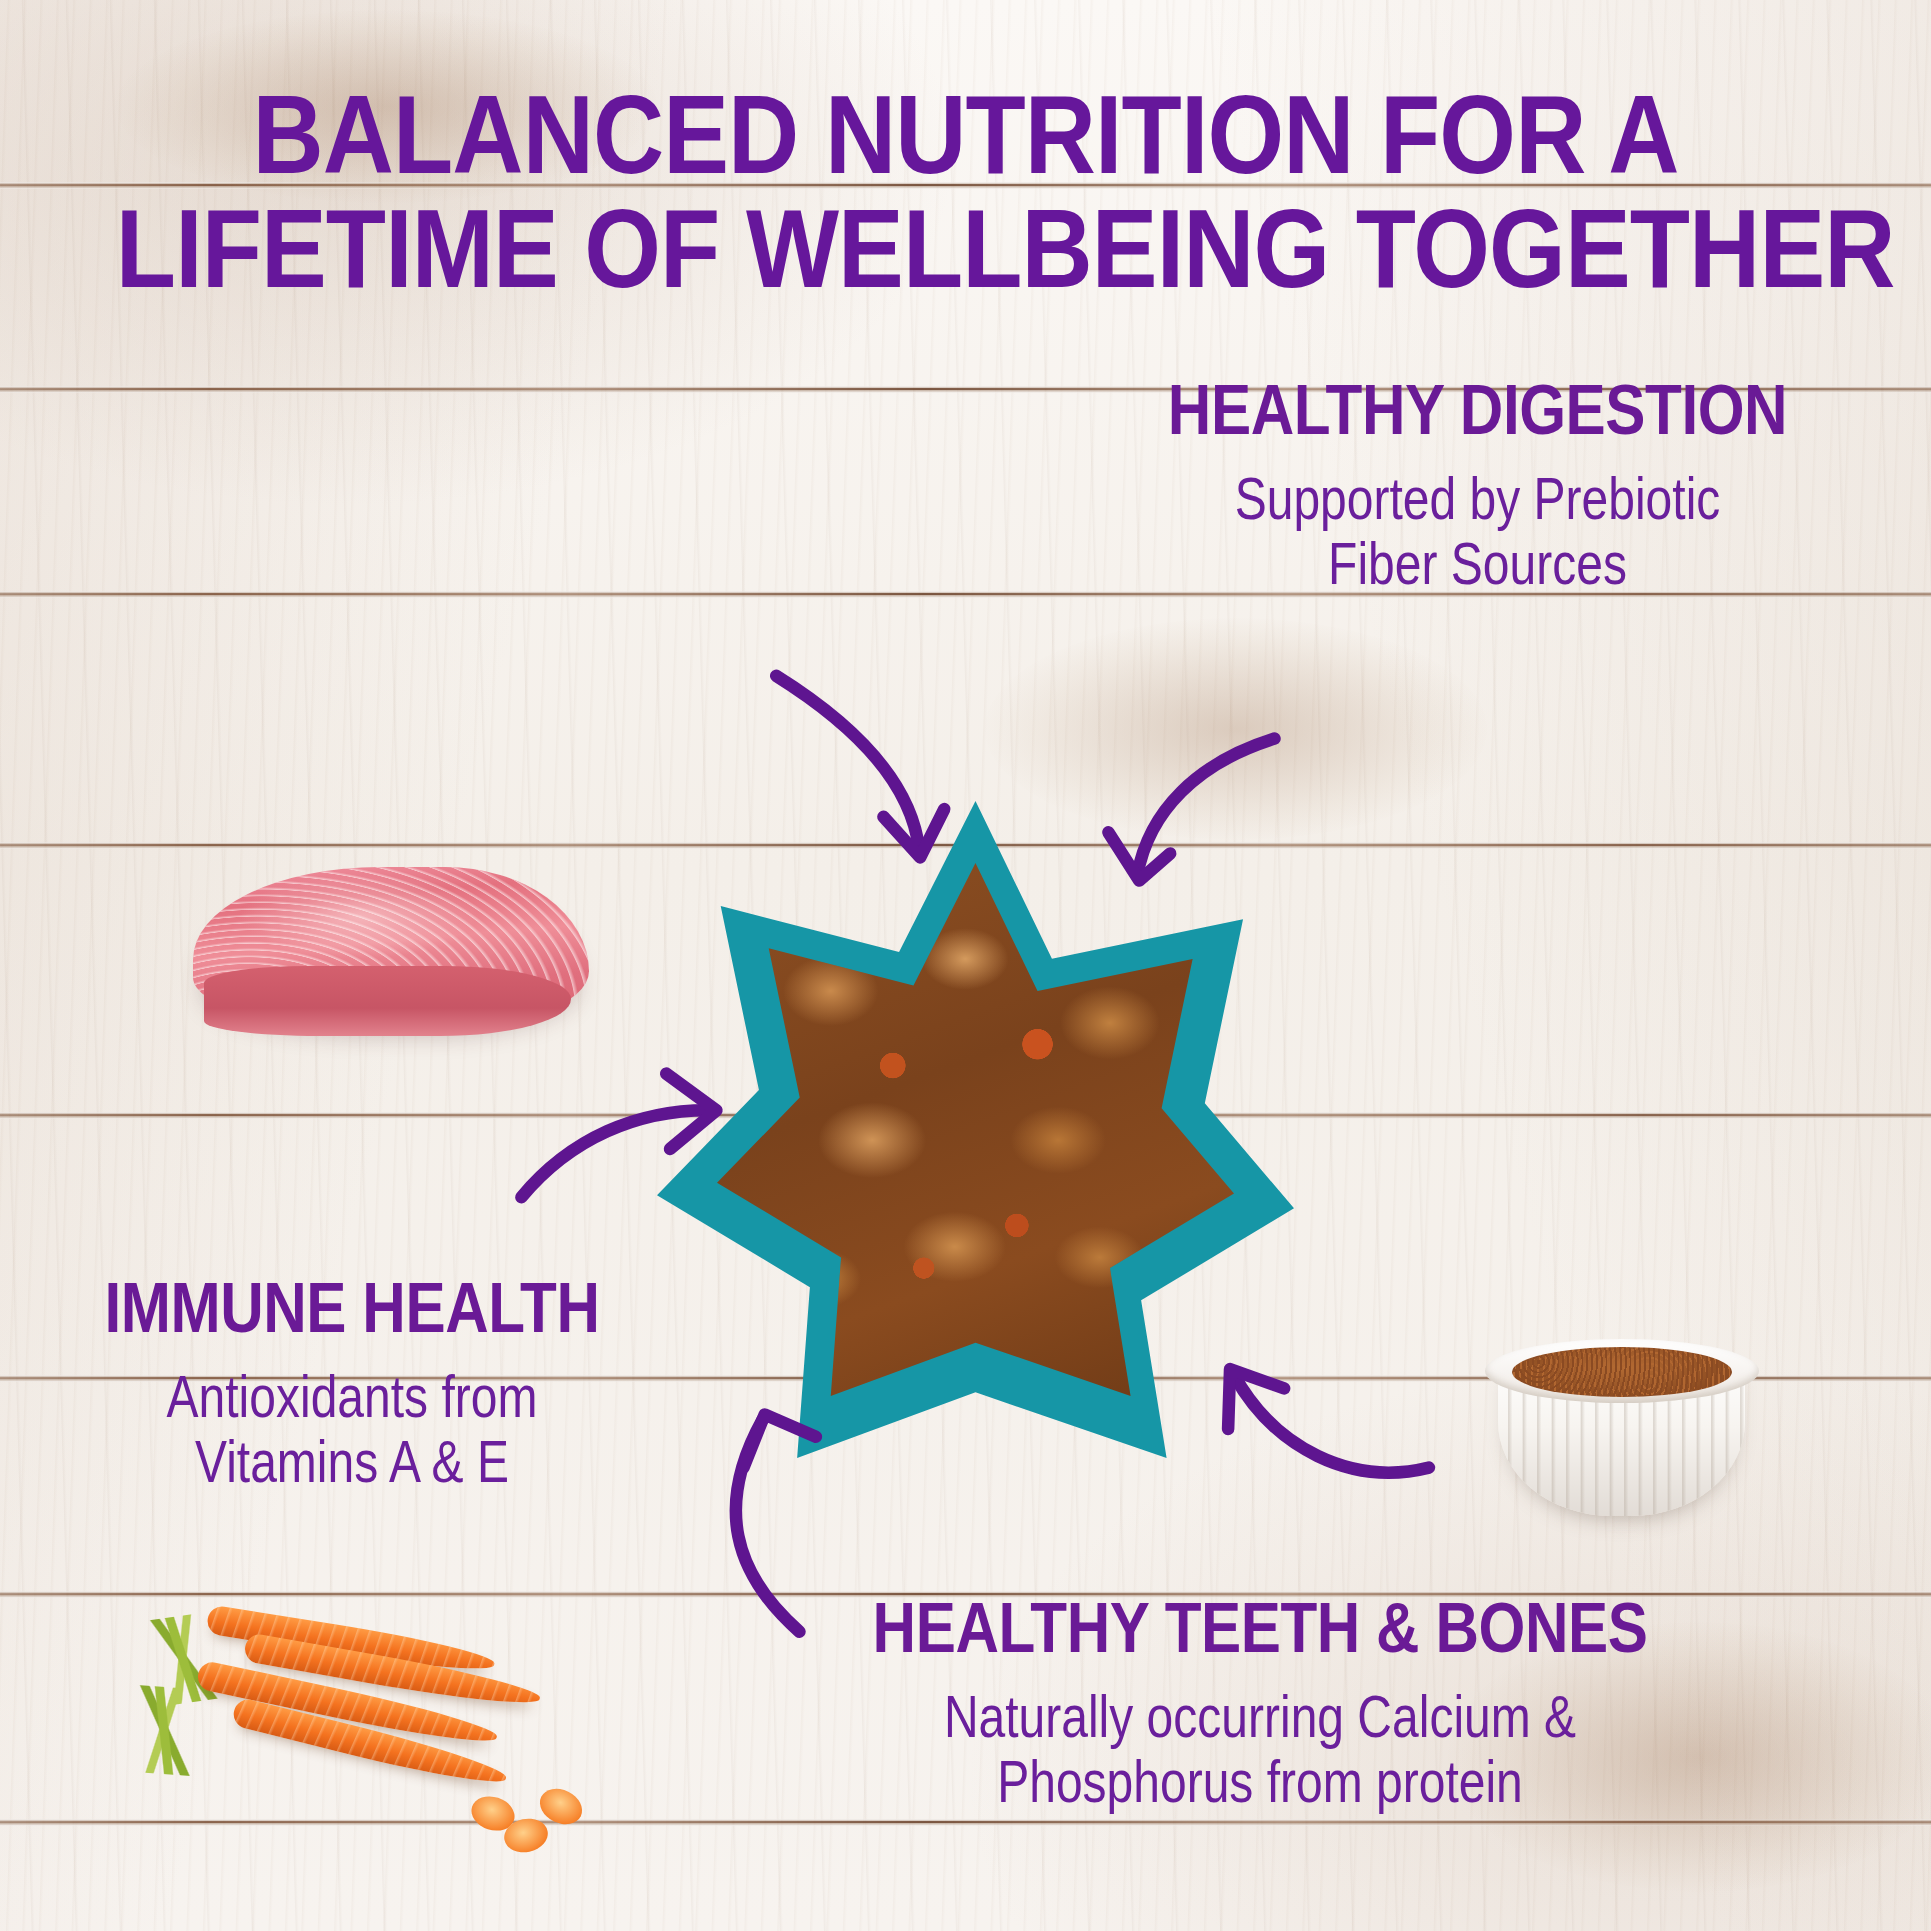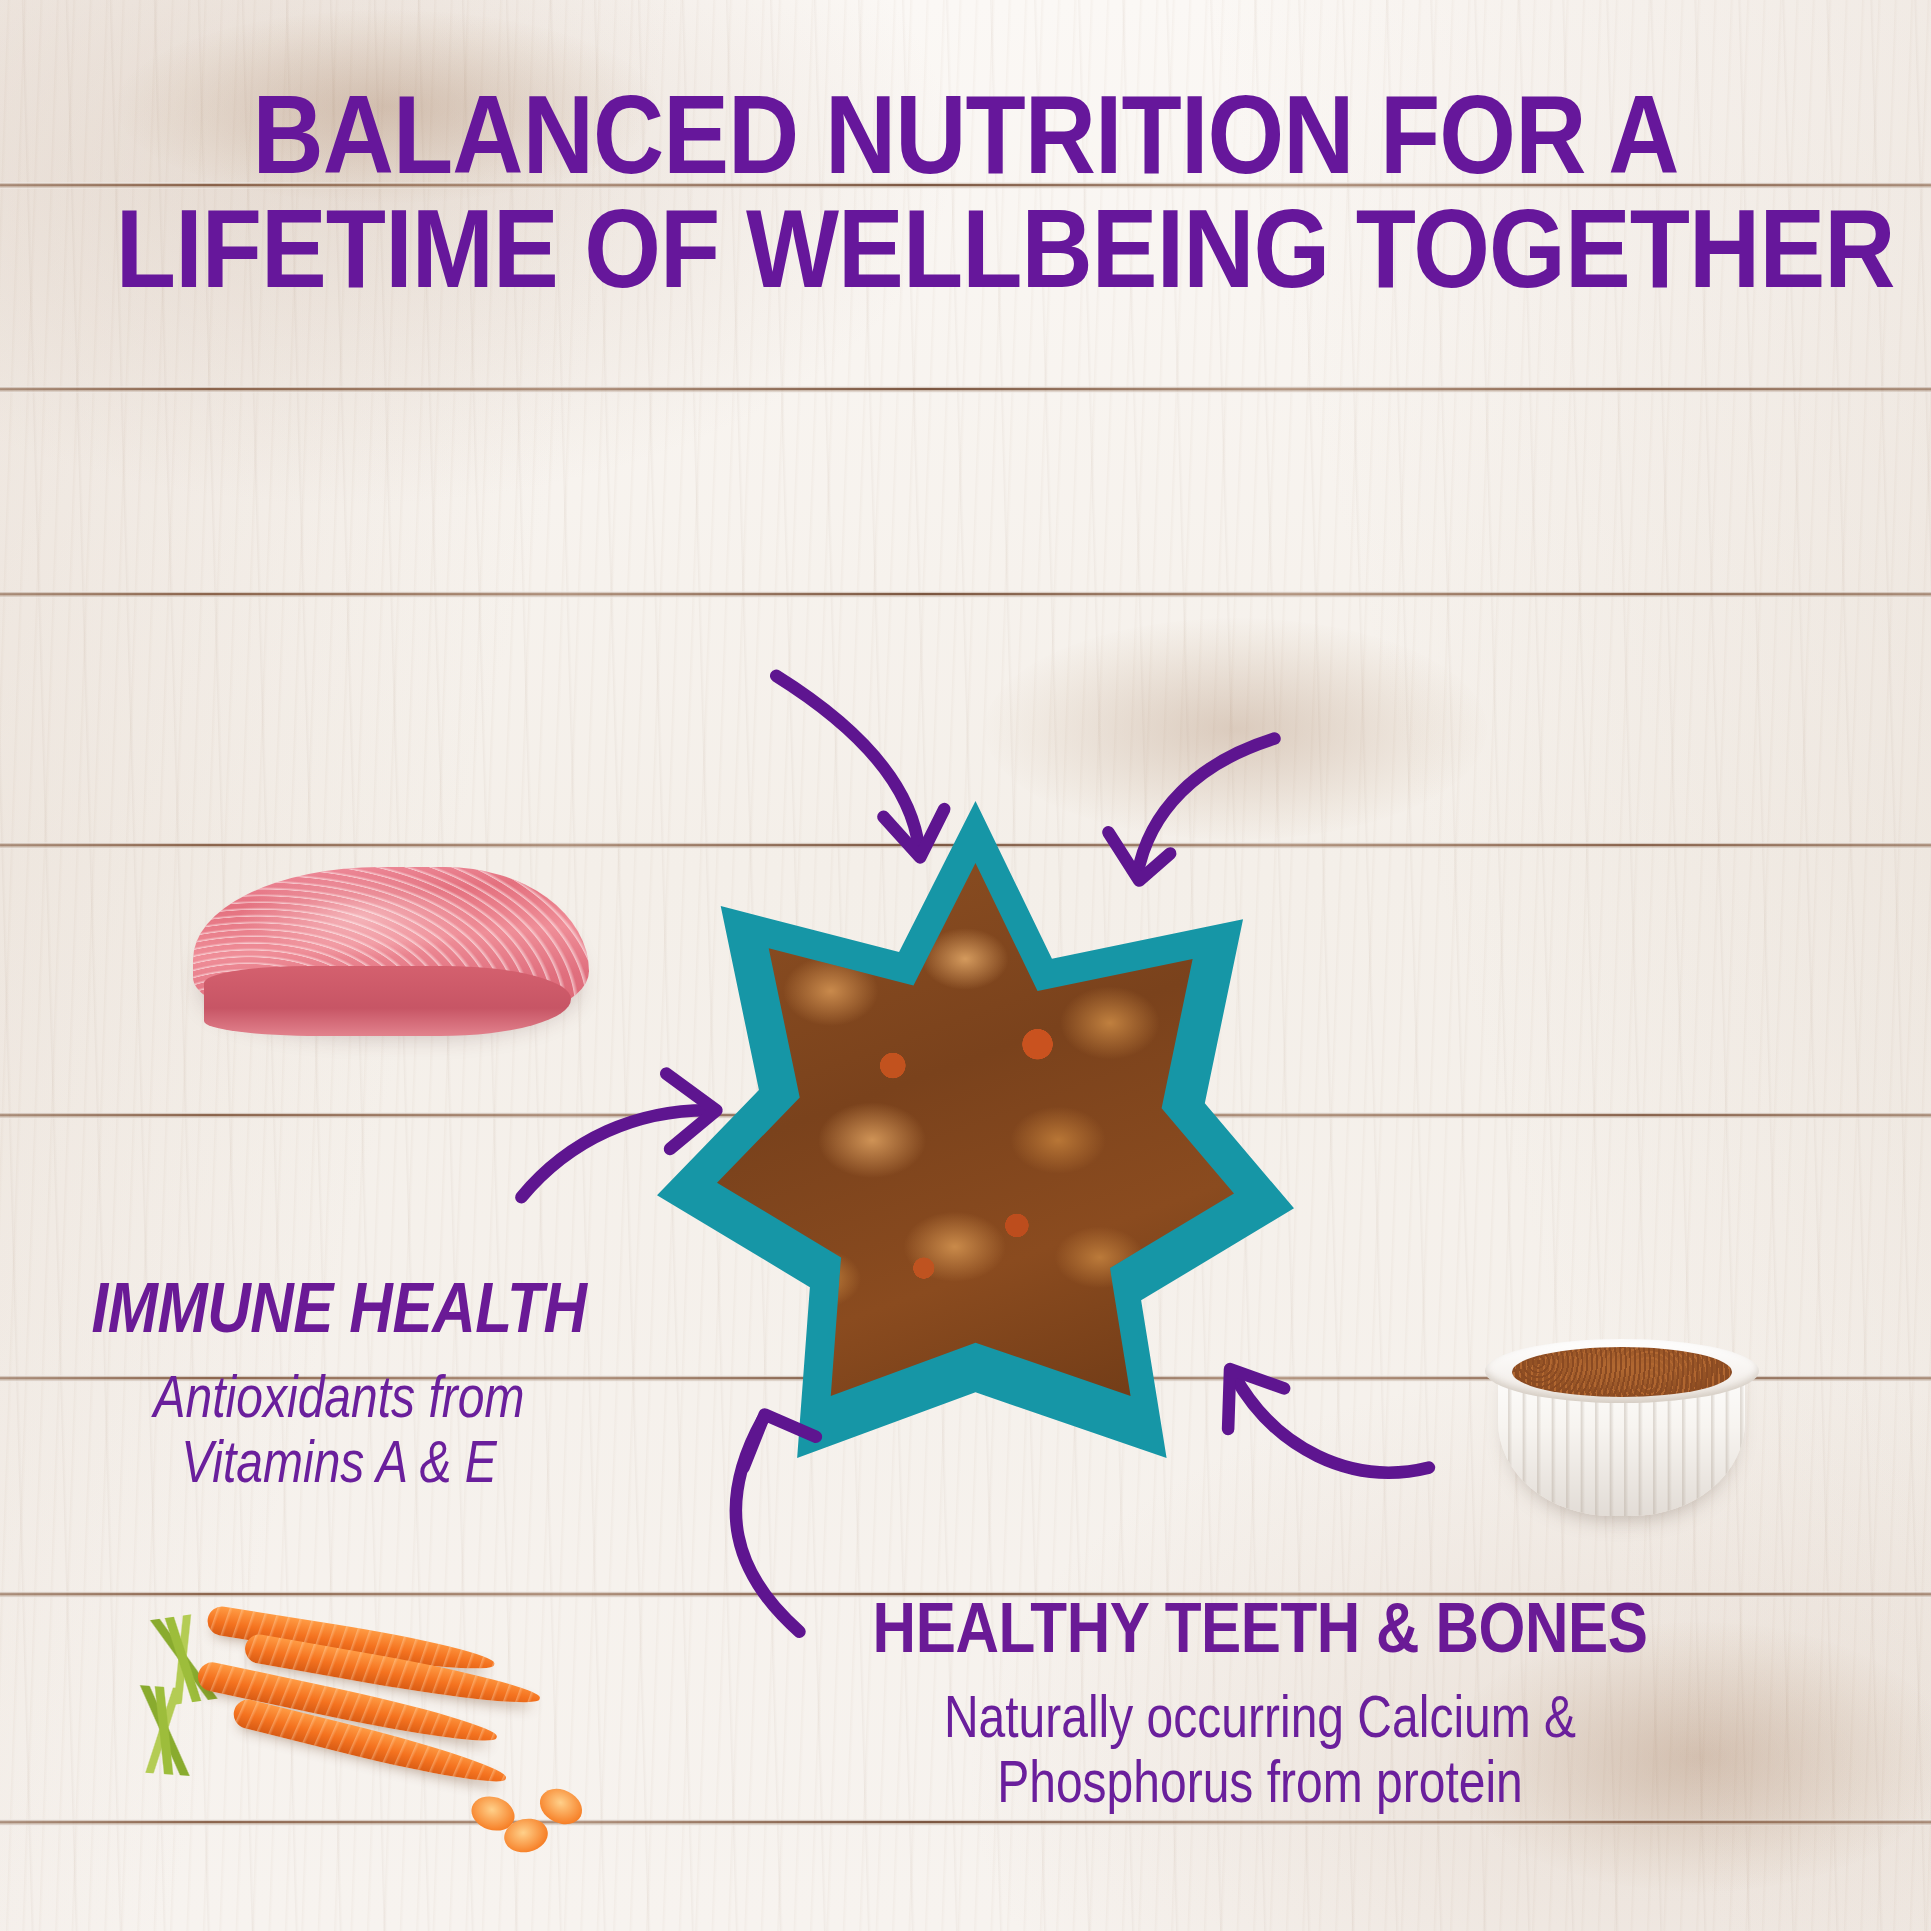--- a/index.html
+++ b/index.html
@@ -232,23 +232,28 @@
 
     <div class="knot" style="left:116px;top:9.7px;width:541px;height:193px"></div>
     <div class="knot" style="left:985px;top:618px;width:502px;height:222px"></div>
     <div class="knot" style="left:1448px;top:1622px;width:502px;height:270px"></div>
   </div>
 
   <div class="hl" id="hl1">BALANCED NUTRITION FOR A</div>
   <div class="hl" id="hl2">LIFETIME OF WELLBEING TOGETHER</div>
 
 
-
-
-  <div class="sec ctr" style="left:1px;top:1273px;width:676px;font-style:italic;">
+  <div class="sec ctr" style="left:1043px;top:375px;width:869px;">
+    <div class="h" style="font-size:70px;">HEALTHY DIGESTION</div>
+    <div class="b" style="font-size:60px;margin-top:21px;">Supported by Prebiotic</div>
+    <div class="b" style="font-size:60px;">Fiber Sources</div>
+  </div>
+
+
+  <div class="sec ctr" style="left:14px;top:1273px;width:676px;">
     <div class="h" style="font-size:70px;">IMMUNE HEALTH</div>
     <div class="b" style="font-size:60px;margin-top:21px;">Antioxidants from</div>
     <div class="b" style="font-size:60px;">Vitamins A &amp; E</div>
   </div>
 
   <div class="sec ctr" style="left:763px;top:1593px;width:994px;">
     <div class="h" style="font-size:70px;">HEALTHY TEETH &amp; BONES</div>
     <div class="b" style="font-size:60px;margin-top:21px;">Naturally occurring Calcium &amp;</div>
     <div class="b" style="font-size:60px;">Phosphorus from protein</div>
   </div>

